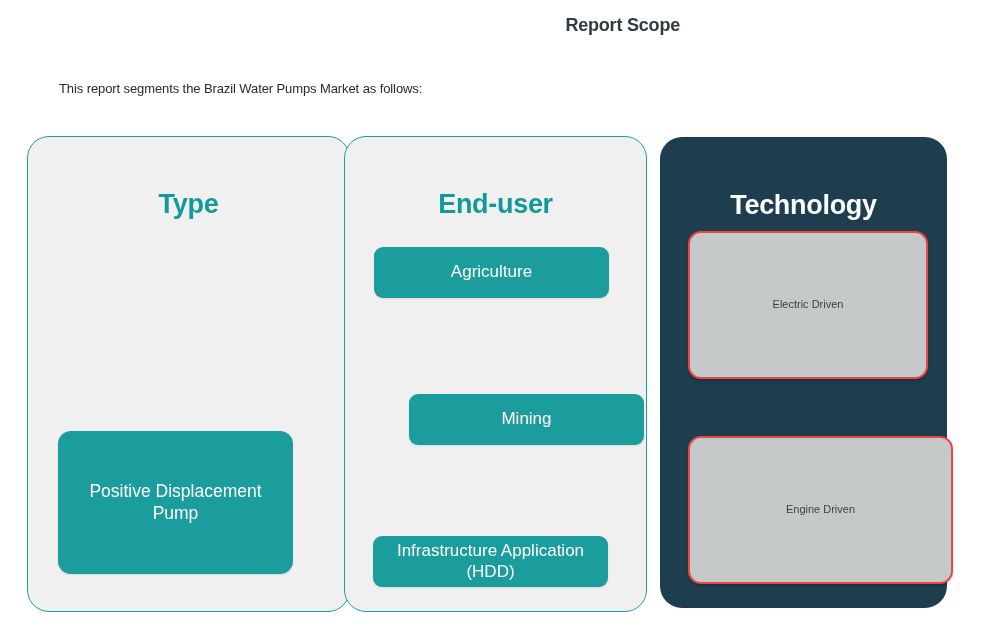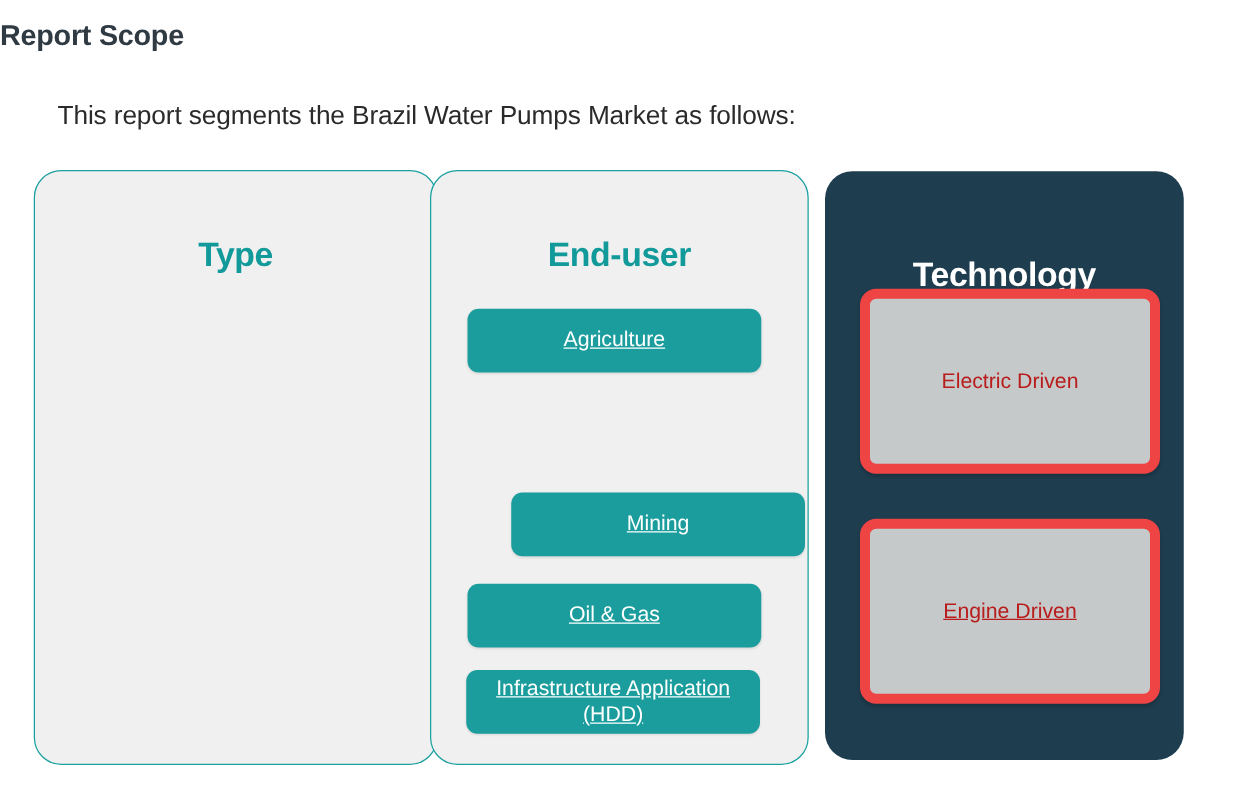--- a/index.html
+++ b/index.html
@@ -15,31 +15,31 @@
     position: relative;
     -webkit-font-smoothing: antialiased;
   }
 
   
   .page-title {
     position: absolute;
     left: 0;
     top: 15px;
     width: 680px;
-    text-align: left;
-    font-size: 23px;
+    text-align: right;
+    font-size: 18px;
     font-weight: bold;
     color: #2f3a43;
     letter-spacing: -0.2px;
   }
   .page-subtitle {
     position: absolute;
-    left: 46px;
+    left: 59px;
     top: 81px;
-    font-size: 21px;
+    font-size: 13px;
     color: #2a2a2a;
     letter-spacing: -0.1px;
     white-space: nowrap;
   }
 
   
   .card {
     position: absolute;
     box-sizing: border-box;
     border-radius: 22px;
@@ -74,80 +74,79 @@
     justify-content: center;
     text-align: center;
     border-radius: 9px;
     line-height: 1.22;
   }
   .seg-teal {
     background: #1b9d9d;
     color: #ffffff;
     font-size: 17px;
     box-shadow: 0 1px 2px rgba(0,0,0,0.10);
-    text-decoration: underline;
   }
   .seg-teal.tall {
     border-radius: 13px;
     font-size: 17.5px;
   }
   .seg-gray {
     background: #c6c9c9;
-    color: #b91c1c;
-    font-size: 17px;
+    color: #404040;
+    font-size: 11px;
     border-radius: 13px;
-    border: 8px solid #ef4444;
+    border: 2px solid #ef4444;
     box-shadow: 0 2px 3px rgba(0,0,0,0.18);
   }
 
   .seg-label {
     display: block;
     padding: 0 8px;
   }
 </style>
 </head>
 <body>
 
 <div class="page-title">Report Scope</div>
 
 <div class="page-subtitle">This report segments the Brazil Water Pumps Market as follows:</div>
 
 <div class="card card-light" style="left:27px; top:136px; width:323px; height:476px;">
 
   <div class="card-heading heading-teal" style="top:52px;">Type</div>
 
 
+  <div class="seg-box seg-teal tall" style="left:30px; top:294px; width:235px; height:143px;">
+    <span class="seg-label">Positive Displacement Pump</span>
+  </div>
 </div>
 
 <div class="card card-light" style="left:344px; top:136px; width:303px; height:476px;">
 
   <div class="card-heading heading-teal" style="top:52px;">End-user</div>
 
   <div class="seg-box seg-teal" style="left:29px; top:110px; width:235px; height:51px;">
     <span class="seg-label">Agriculture</span>
   </div>
 
 
   <div class="seg-box seg-teal" style="left:32px; top:257px; width:235px; height:51px;margin-left:32px;">
     <span class="seg-label">Mining</span>
   </div>
 
-  <div class="seg-box seg-teal" style="left:29px; top:330px; width:235px; height:51px;">
-    <span class="seg-label">Oil &amp; Gas</span>
-  </div>
 
   <div class="seg-box seg-teal" style="left:28px; top:399px; width:235px; height:51px;justify-content:flex-end;">
     <span class="seg-label">Infrastructure Application (HDD)</span>
   </div>
 </div>
 
 <div class="card card-dark" style="left:660px; top:137px; width:287px; height:471px;">
 
-  <div class="card-heading heading-white" style="top:68px;">Technology</div>
+  <div class="card-heading heading-white" style="top:53px;">Technology</div>
 
   <div class="seg-box seg-gray" style="left:28px; top:94px; width:240px; height:148px;">
     <span class="seg-label">Electric Driven</span>
   </div>
 
-  <div class="seg-box seg-gray" style="left:28px; top:278px; width:240px; height:148px;text-decoration:underline;">
+  <div class="seg-box seg-gray" style="left:28px; top:299px; width:265px; height:148px;">
     <span class="seg-label">Engine Driven</span>
   </div>
 </div>
 
 </body></html>

